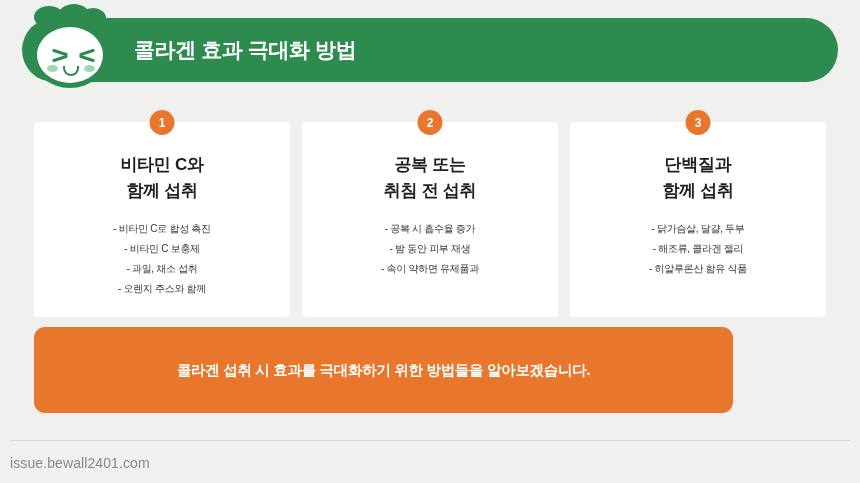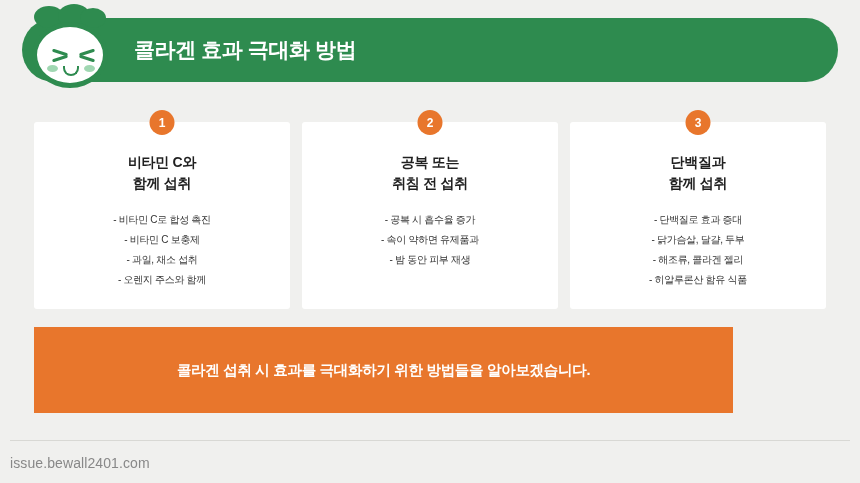--- a/index.html
+++ b/index.html
@@ -1,15 +1,15 @@
 <!DOCTYPE html>
 <html><head>
 <meta charset="utf-8">
 <style>
-  * { box-sizing: border-box; margin: 0; padding: 0; }
+  * { box-sizing: border-box; margin: 0; padding: 0; border-radius: 11px; }
   html, body {
     width: 860px; height: 483px;
     font-family: "Liberation Sans", "DejaVu Sans", sans-serif;
     background: #f0f0ee;
     overflow: hidden;
   }
   .slide {
     position: relative;
     width: 860px; height: 483px;
     background: #f0f0ee;
@@ -112,21 +112,21 @@
     width: 25px; height: 25px;
     background: #e8762c;
     color: #ffffff;
     border-radius: 50%;
     font-size: 12px;
     font-weight: bold;
     display: flex; align-items: center; justify-content: center;
   }
   .card-title {
     color: #1f1f1f;
-    font-size: 14px;
+    font-size: 17px;
     font-weight: bold;
     line-height: 1.5;
     margin-bottom: 16px;
     white-space: pre-line;
     letter-spacing: -0.3px;
   }
   .card-list {
     list-style: none;
     color: #333333;
     font-size: 10px;
@@ -199,31 +199,30 @@
         <li>- 오렌지 주스와 함께</li>
       </ul>
     </div>
 
     <div class="card">
       <div class="badge">2</div>
       <div class="card-title">공복 또는
 취침 전 섭취</div>
       <ul class="card-list">
         <li>- 공복 시 흡수율 증가</li>
+        <li>- 밤 동안 피부 재생</li>
         <li>- 속이 약하면 유제품과</li>
-        <li>- 밤 동안 피부 재생</li>
       </ul>
     </div>
 
     <div class="card">
       <div class="badge">3</div>
       <div class="card-title">단백질과
 함께 섭취</div>
       <ul class="card-list">
-        <li>- 단백질로 효과 증대</li>
         <li>- 닭가슴살, 달걀, 두부</li>
         <li>- 해조류, 콜라겐 젤리</li>
         <li>- 히알루론산 함유 식품</li>
       </ul>
     </div>
 
   </div>
 
   <div class="banner">콜라겐 섭취 시 효과를 극대화하기 위한 방법들을 알아보겠습니다.</div>
 

